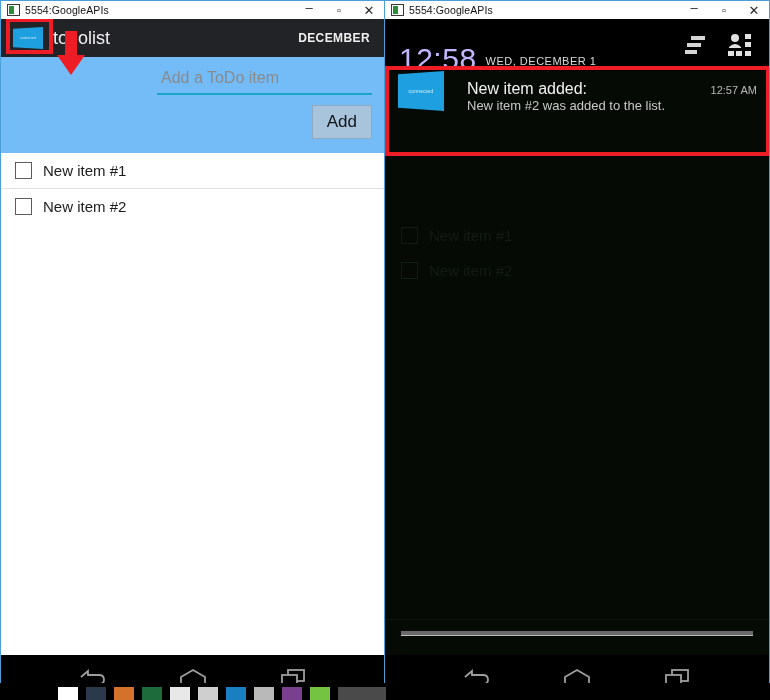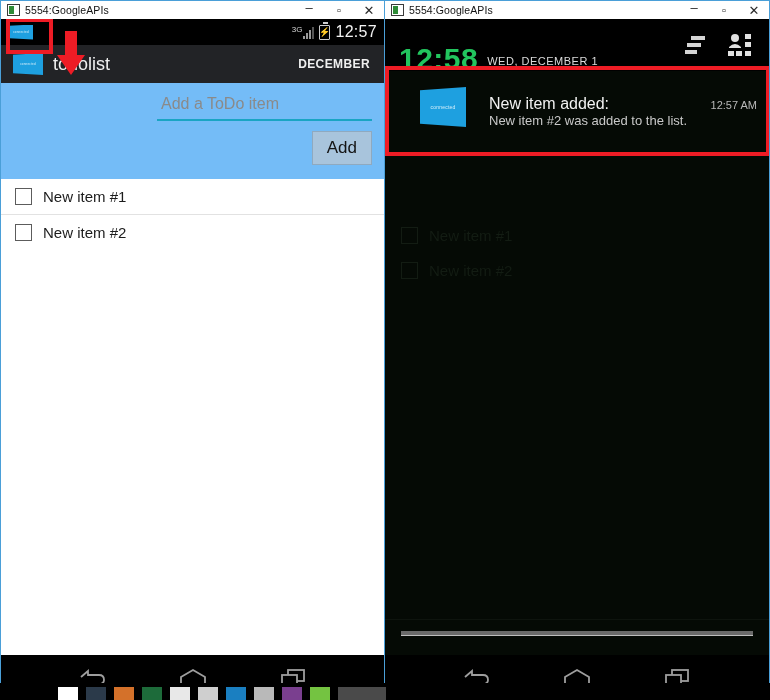--- a/index.html
+++ b/index.html
@@ -179,34 +179,33 @@
     position: absolute; height: 5px; background: #6a6a6a;
     border-bottom: 1px solid #bdbdbd;
   }
   .shade-divider { position:absolute; left:0; right:0; height:1px; background:#0e140e; }
 
   
   .shade-header {
     position: relative; background: #000; height: 52px;
     display: flex; align-items: center; padding: 0 14px;
   }
-  .sh-clock { font-size: 30px; color: #22c55e; font-weight: 700; letter-spacing: .5px; line-height: 1; margin-top: 28px; }
+  .sh-clock { font-size: 30px; color: #c4b5fd; font-weight: 400; letter-spacing: .5px; line-height: 1; margin-top: 28px; }
   .sh-date {
     font-size: 11px; color: #dcdcdc; letter-spacing: .5px;
     margin-left: 9px; align-self: flex-end; padding-bottom: 4px;
   }
   .sh-spacer { flex: 1; }
   .sh-icon { margin-left: 18px; display:flex; align-items:center; }
 
   
   .notif-card {
     background: #a21caf;
-    display: flex; align-items: center;
+    display: flex; align-items: flex-start;
     height: 72px;
-    padding-left: 22px;
   }
   .notif-thumb {
     width: 72px; background: #1b2b36;
     display: flex; align-items: center; justify-content: center; flex: none;
   }
   .notif-body { flex: 1; padding: 9px 12px 0 10px; position: relative; }
   .notif-row1 { display: flex; align-items: baseline; }
   .notif-title { font-size: 16px; color: #f2f2f2; flex: 1; }
   .notif-time { font-size: 11px; color: #b8b8b8; white-space: nowrap; }
   .notif-text { font-size: 13px; color: #c9c9c9; }
@@ -237,44 +236,20 @@
       <div class="tb-title">5554:GoogleAPIs</div>
       <div class="tb-btns">
         <div class="tb-btn min">–</div>
         <div class="tb-btn">▫</div>
         <div class="tb-btn close">✕</div>
       </div>
     </div>
 
     <div class="device">
 
-      <div class="statusbar">
-        <div class="sb-left">
-          <div class="notif-icon">
-            <div class="ms-logo" style="width:24px;height:15px;">
-              <span>connected</span>
-            </div>
-          </div>
-        </div>
-        <div class="sb-right">
-          <div class="sb-signal">
-            <div class="sb-3g">3G</div>
-            <div class="bars">
-                <i></i>
-                <i></i>
-                <i></i>
-                <i></i>
-              </div>
-          </div>
-          <div class="battery">
-              <span class="bolt">⚡</span>
-            </div>
-          <div class="sb-clock">12:57</div>
-        </div>
-      </div>
 
       <div class="actionbar">
         <div class="ab-logo ms-logo">
           <span>connected</span>
         </div>
         <div class="ab-title">todolist</div>
         <div class="ab-action">DECEMBER</div>
       </div>
 
       <div class="app-body">

